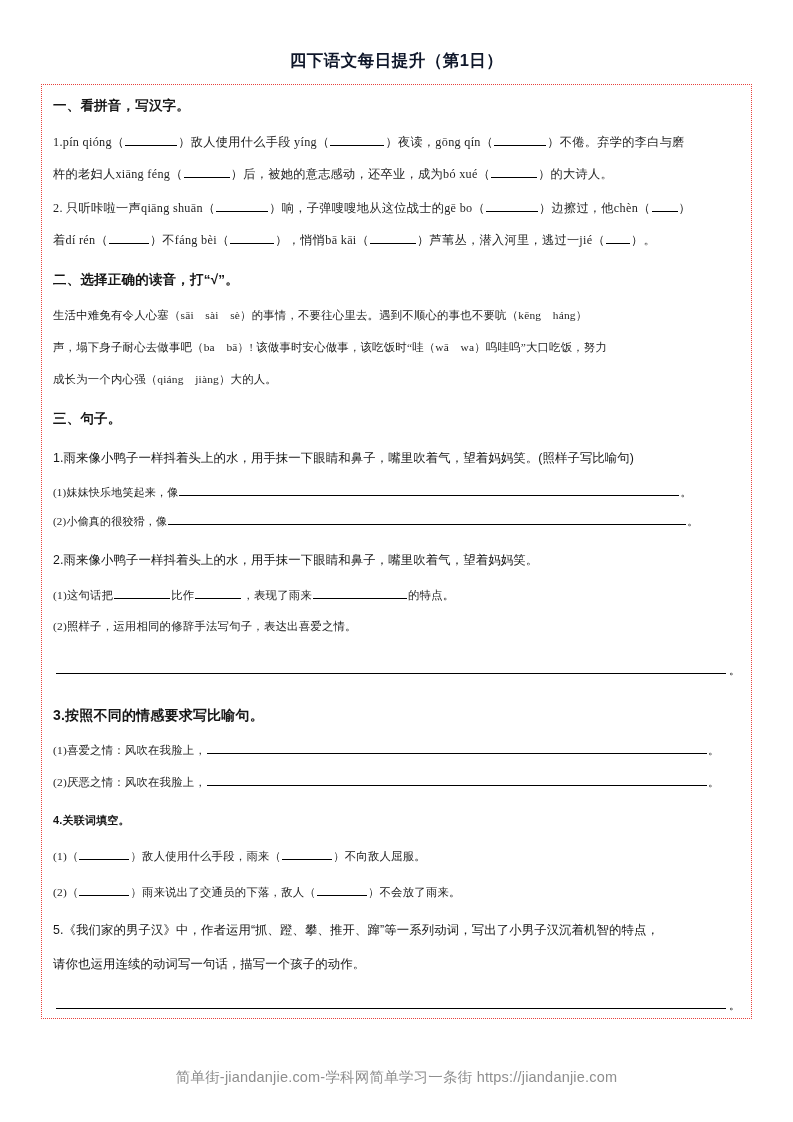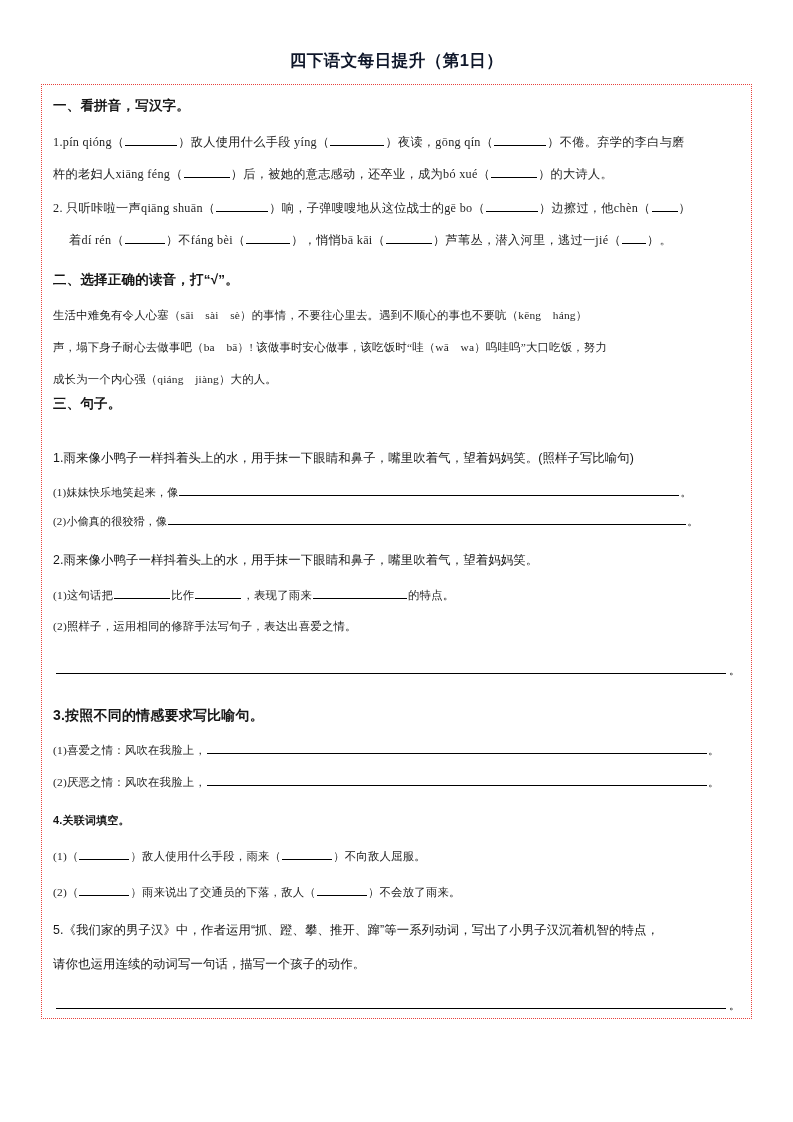--- a/index.html
+++ b/index.html
@@ -125,31 +125,31 @@
       </div>
 
       <div class="row body-serif" style="top:70px;">
         <span>杵的老妇人xiāng féng（</span><span class="blank-line" style="width:46px;"></span><span>）后，被她的意志感动，还卒业，成为bó xué（</span><span class="blank-line" style="width:46px;"></span><span>）的大诗人。</span>
       </div>
 
       <div class="row body-serif" style="top:104px;">
         <span>2. 只听咔啦一声qiāng shuān（</span><span class="blank-line" style="width:52px;"></span><span>）响，子弹嗖嗖地从这位战士的gē bo（</span><span class="blank-line" style="width:52px;"></span><span>）边擦过，他chèn（</span><span class="blank-line" style="width:26px;"></span><span>）</span>
       </div>
 
-      <div class="row body-serif" style="top:136px;margin-left:16px;">
+      <div class="row body-serif" style="top:136px;">
         <span>着dí rén（</span><span class="blank-line" style="width:40px;"></span><span>）不fáng bèi（</span><span class="blank-line" style="width:44px;"></span><span>），悄悄bā kāi（</span><span class="blank-line" style="width:46px;"></span><span>）芦苇丛，潜入河里，逃过一jié（</span><span class="blank-line" style="width:24px;"></span><span>）。</span>
       </div>
 
       <div class="row h-sec" style="top:176px;">二、选择正确的读音，打“√”。</div>
 
       <div class="row body-serif-sm" style="top:213px;">生活中难免有令人心塞（sāi　sài　sè）的事情，不要往心里去。遇到不顺心的事也不要吭（kēng　háng）</div>
       <div class="row body-serif-sm" style="top:245px;">声，塌下身子耐心去做事吧（ba　bā）! 该做事时安心做事，该吃饭时“哇（wā　wa）呜哇呜”大口吃饭，努力</div>
       <div class="row body-serif-sm" style="top:277px;text-align:right;">成长为一个内心强（qiáng　jiàng）大的人。</div>
 
-      <div class="row h-sec" style="top:300px;">三、句子。</div>
+      <div class="row h-sec" style="top:315px;">三、句子。</div>
 
       <div class="row body-sans" style="top:355px; font-size:12.4px;">1.雨来像小鸭子一样抖着头上的水，用手抹一下眼睛和鼻子，嘴里吹着气，望着妈妈笑。(照样子写比喻句)</div>
 
       <div class="row body-serif-sm" style="top:390px; font-size:11px;">
         <span>(1)妹妹快乐地笑起来，像</span><span class="blank-line" style="width:500px;"></span><span class="period-after">。</span>
       </div>
 
       <div class="row body-serif-sm" style="top:419px; font-size:11px;">
         <span>(2)小偷真的很狡猾，像</span><span class="blank-line" style="width:518px;"></span><span class="period-after">。</span>
       </div>
@@ -187,14 +187,15 @@
 
       <div class="row body-sans" style="top:827px; font-size:12.4px;">5.《我们家的男子汉》中，作者运用“抓、蹬、攀、推开、蹿”等一系列动词，写出了小男子汉沉着机智的特点，</div>
       <div class="row body-sans" style="top:861px; font-size:12.4px;">请你也运用连续的动词写一句话，描写一个孩子的动作。</div>
 
       <div class="long-rule" style="top:913px; left:3px; width:670px;"></div>
       <div class="row period-after" style="top:903px; left:676px;">。</div>
 
     </div>
   </div>
 
+  <div class="footer">简单街-jiandanjie.com-学科网简单学习一条街 https://jiandanjie.com</div>
 
 </div>
 
 </body></html>

